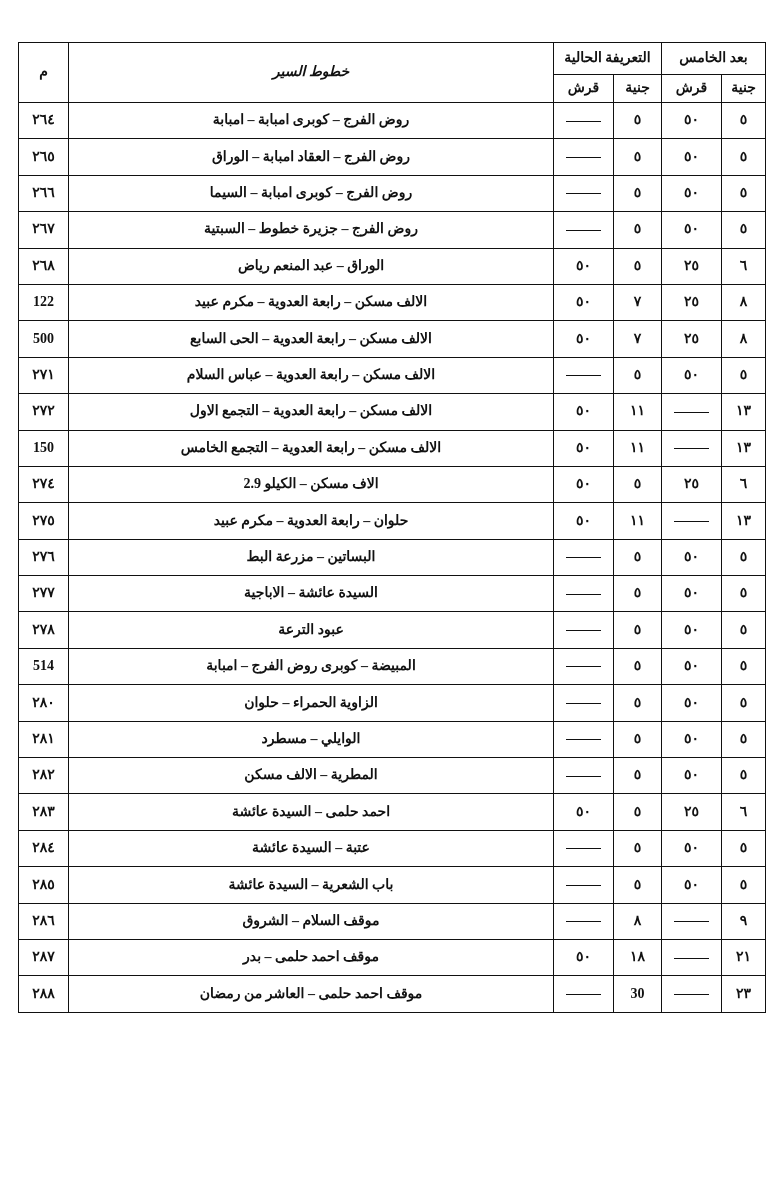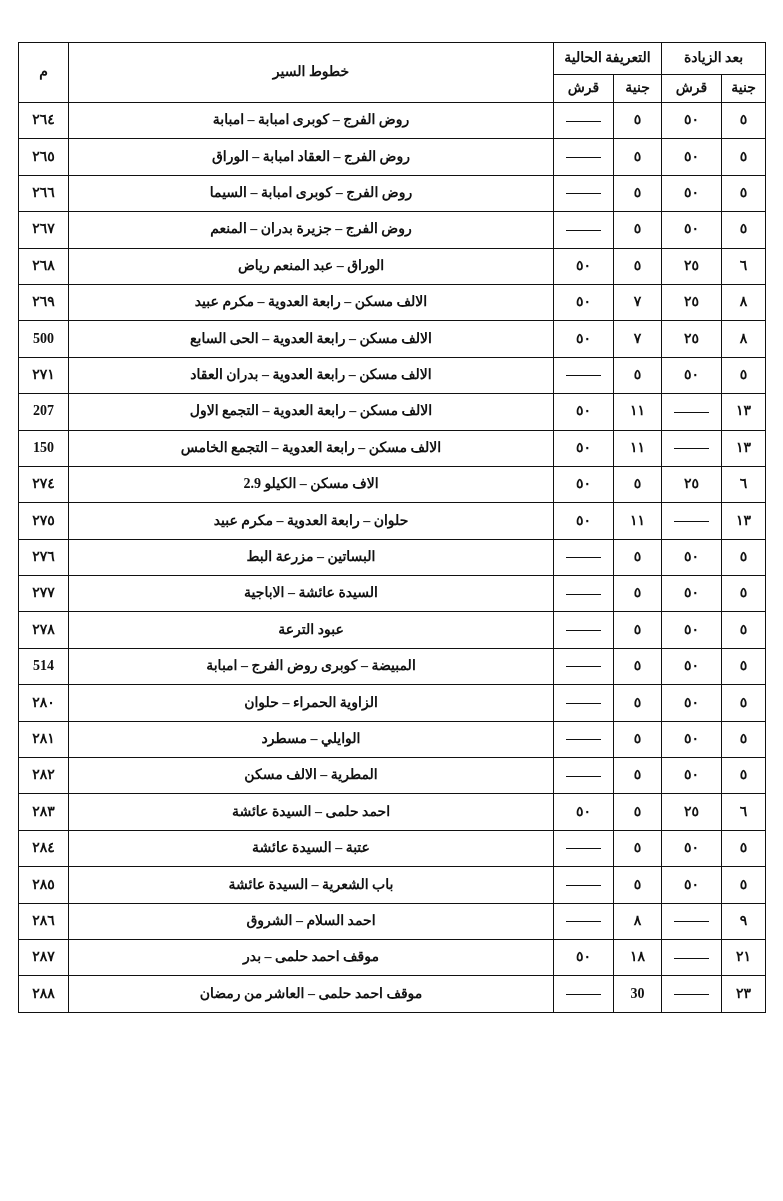--- a/index.html
+++ b/index.html
@@ -52,20 +52,21 @@
   .hdr-group {
     height: 32px;
     font-size: 15px;
   }
   .hdr-sub {
     height: 28px;
     font-size: 14px;
   }
   .hdr-route {
     font-size: 16px;
+    font-style: italic;
   }
   .hdr-index {
     font-size: 16px;
   }
   tbody td {
     height: 35.4px;
   }
   td.route-cell {
     font-size: 14.5px;
     letter-spacing: 0.2px;
@@ -95,21 +96,21 @@
     <colgroup>
       <col class="c-new-g">
       <col class="c-new-p">
       <col class="c-cur-g">
       <col class="c-cur-p">
       <col class="c-route">
       <col class="c-index">
     </colgroup>
     <thead>
       <tr class="hdr-group">
-        <th colspan="2">بعد الزيادة</th>
+        <th colspan="2">بعد الخامس</th>
         <th colspan="2">التعريفة الحالية</th>
         <th rowspan="2" class="hdr-route">خطوط السير</th>
         <th rowspan="2" class="hdr-index">م</th>
       </tr>
       <tr class="hdr-sub">
         <th>جنية</th>
         <th>قرش</th>
         <th>جنية</th>
         <th>قرش</th>
       </tr>
@@ -137,62 +138,62 @@
           <td class="num-cell">٥</td>
           <td class="num-cell"><span class="dash"></span></td>
           <td class="route-cell">روض الفرج – كوبرى امبابة – السيما</td>
           <td class="index-cell">٢٦٦</td>
         </tr>
         <tr>
           <td class="num-cell">٥</td>
           <td class="num-cell">٥٠</td>
           <td class="num-cell">٥</td>
           <td class="num-cell"><span class="dash"></span></td>
-          <td class="route-cell">روض الفرج – جزيرة بدران – المنعم</td>
+          <td class="route-cell">روض الفرج – جزيرة خطوط – السبتية</td>
           <td class="index-cell">٢٦٧</td>
         </tr>
         <tr>
           <td class="num-cell">٦</td>
           <td class="num-cell">٢٥</td>
           <td class="num-cell">٥</td>
           <td class="num-cell">٥٠</td>
           <td class="route-cell">الوراق – عبد المنعم رياض</td>
           <td class="index-cell">٢٦٨</td>
         </tr>
         <tr>
           <td class="num-cell">٨</td>
           <td class="num-cell">٢٥</td>
           <td class="num-cell">٧</td>
           <td class="num-cell">٥٠</td>
           <td class="route-cell">الالف مسكن – رابعة العدوية – مكرم عبيد</td>
-          <td class="index-cell">٢٦٩</td>
+          <td class="index-cell">122</td>
         </tr>
         <tr>
           <td class="num-cell">٨</td>
           <td class="num-cell">٢٥</td>
           <td class="num-cell">٧</td>
           <td class="num-cell">٥٠</td>
           <td class="route-cell">الالف مسكن – رابعة العدوية – الحى السابع</td>
           <td class="index-cell">500</td>
         </tr>
         <tr>
           <td class="num-cell">٥</td>
           <td class="num-cell">٥٠</td>
           <td class="num-cell">٥</td>
           <td class="num-cell"><span class="dash"></span></td>
-          <td class="route-cell">الالف مسكن – رابعة العدوية – بدران العقاد</td>
+          <td class="route-cell">الالف مسكن – رابعة العدوية – عباس السلام</td>
           <td class="index-cell">٢٧١</td>
         </tr>
         <tr>
           <td class="num-cell">١٣</td>
           <td class="num-cell"><span class="dash"></span></td>
           <td class="num-cell">١١</td>
           <td class="num-cell">٥٠</td>
           <td class="route-cell">الالف مسكن – رابعة العدوية – التجمع الاول</td>
-          <td class="index-cell">207</td>
+          <td class="index-cell">٢٧٢</td>
         </tr>
         <tr>
           <td class="num-cell">١٣</td>
           <td class="num-cell"><span class="dash"></span></td>
           <td class="num-cell">١١</td>
           <td class="num-cell">٥٠</td>
           <td class="route-cell">الالف مسكن – رابعة العدوية – التجمع الخامس</td>
           <td class="index-cell">150</td>
         </tr>
         <tr>
@@ -289,21 +290,21 @@
           <td class="num-cell">٥</td>
           <td class="num-cell"><span class="dash"></span></td>
           <td class="route-cell">باب الشعرية – السيدة عائشة</td>
           <td class="index-cell">٢٨٥</td>
         </tr>
         <tr>
           <td class="num-cell">٩</td>
           <td class="num-cell"><span class="dash"></span></td>
           <td class="num-cell">٨</td>
           <td class="num-cell"><span class="dash"></span></td>
-          <td class="route-cell">احمد السلام – الشروق</td>
+          <td class="route-cell">موقف السلام – الشروق</td>
           <td class="index-cell">٢٨٦</td>
         </tr>
         <tr>
           <td class="num-cell">٢١</td>
           <td class="num-cell"><span class="dash"></span></td>
           <td class="num-cell">١٨</td>
           <td class="num-cell">٥٠</td>
           <td class="route-cell">موقف احمد حلمى – بدر</td>
           <td class="index-cell">٢٨٧</td>
         </tr>

